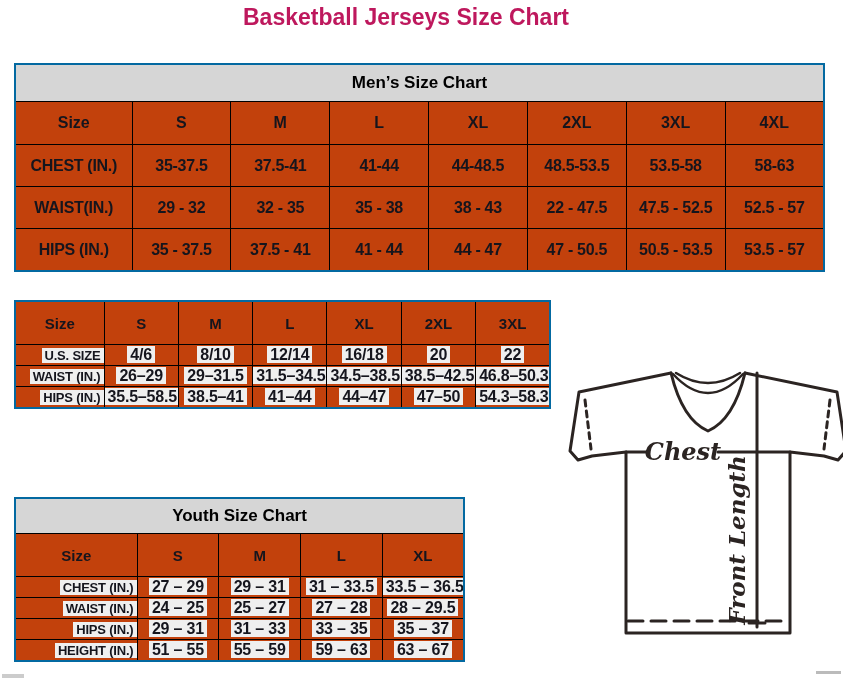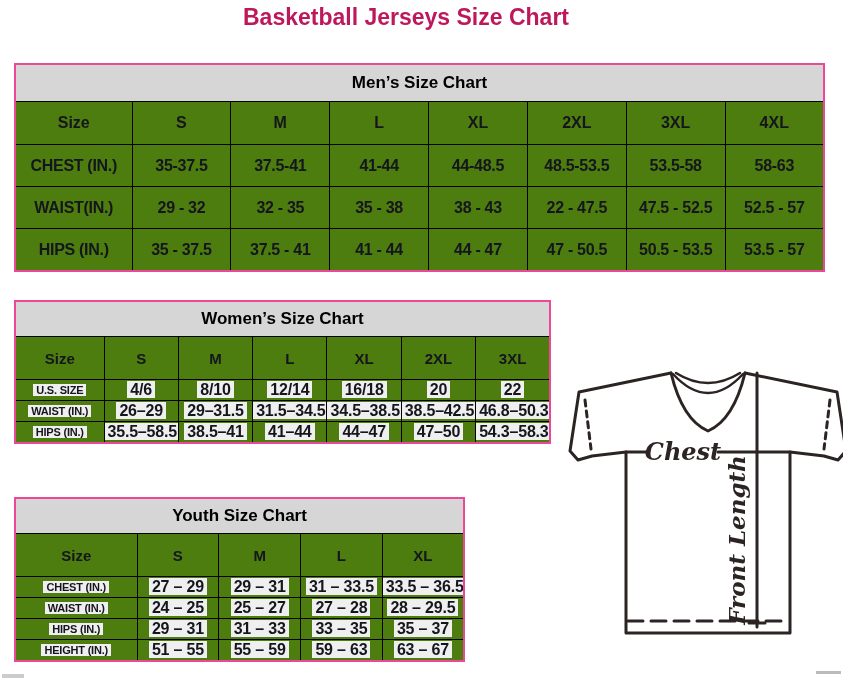--- a/index.html
+++ b/index.html
@@ -7,21 +7,21 @@
     width:843px;height:679px;position:relative;overflow:hidden;
     background:#ffffff;color:#15151d;
     font-family:"Liberation Sans",sans-serif;
   }
   .page-title{
     position:absolute;left:0;top:4px;width:812px;margin:0;
     text-align:center;font-size:23px;font-weight:bold;color:#be185d;
   }
   table.size-table{
     position:absolute;border-collapse:collapse;table-layout:fixed;
-    border:2px solid #ec4899;background:#4d7c0f;
+    border:2px solid #0369a1;background:#c2410c;
   }
   table.size-table td, table.size-table th{
     border:1px solid #000;text-align:center;vertical-align:middle;
     font-weight:bold;padding:0;overflow:hidden;white-space:nowrap;
   }
   td.title-cell{background:#d6d6d6;font-size:17px;color:#000;}
   
   #men-table{left:14px;top:63px;width:811px;}
   #men-table td.title-cell{height:36px;}
   #men-table th{height:42px;font-size:16px;}
@@ -30,21 +30,21 @@
   
   #women-table{left:14px;top:300px;width:537px;}
   #women-table col.label-col{width:89px;}
   
   #youth-table{left:14px;top:497px;width:451px;}
   #youth-table col.label-col{width:122px;}
   
   table.compact td.title-cell{height:34px;}
   table.compact th{height:42px;font-size:15px;}
   table.compact tr.data-row td{height:20px;font-size:16px;letter-spacing:-0.2px;}
-  table.compact tr.data-row td.label{font-size:11px;}
+  table.compact tr.data-row td.label{font-size:13px;text-align:right;}
   table.compact tr.data-row span{background:#efefef;padding:0 3px;}
   
   .jersey-figure{position:absolute;left:556px;top:352px;width:287px;height:296px;margin:8px;}
   .jersey-figure svg{display:block;}
   .diagram-text{
     font-family:"DejaVu Serif","Liberation Serif",serif;
     font-weight:bold;font-style:italic;fill:#2b2422;
   }
   
   .artifact-left{position:absolute;left:2px;top:674px;width:22px;height:4px;background:#cccccc;}
@@ -117,23 +117,20 @@
     <colgroup>
       <col class="label-col">
       <col>
       <col>
       <col>
       <col>
       <col>
       <col>
     </colgroup>
     <tbody>
-      <tr class="title-row">
-        <td colspan="7" class="title-cell">Women’s Size Chart</td>
-      </tr>
       <tr class="head-row">
         <th>Size</th>
         <th>S</th>
         <th>M</th>
         <th>L</th>
         <th>XL</th>
         <th>2XL</th>
         <th>3XL</th>
       </tr>
       <tr class="data-row">

